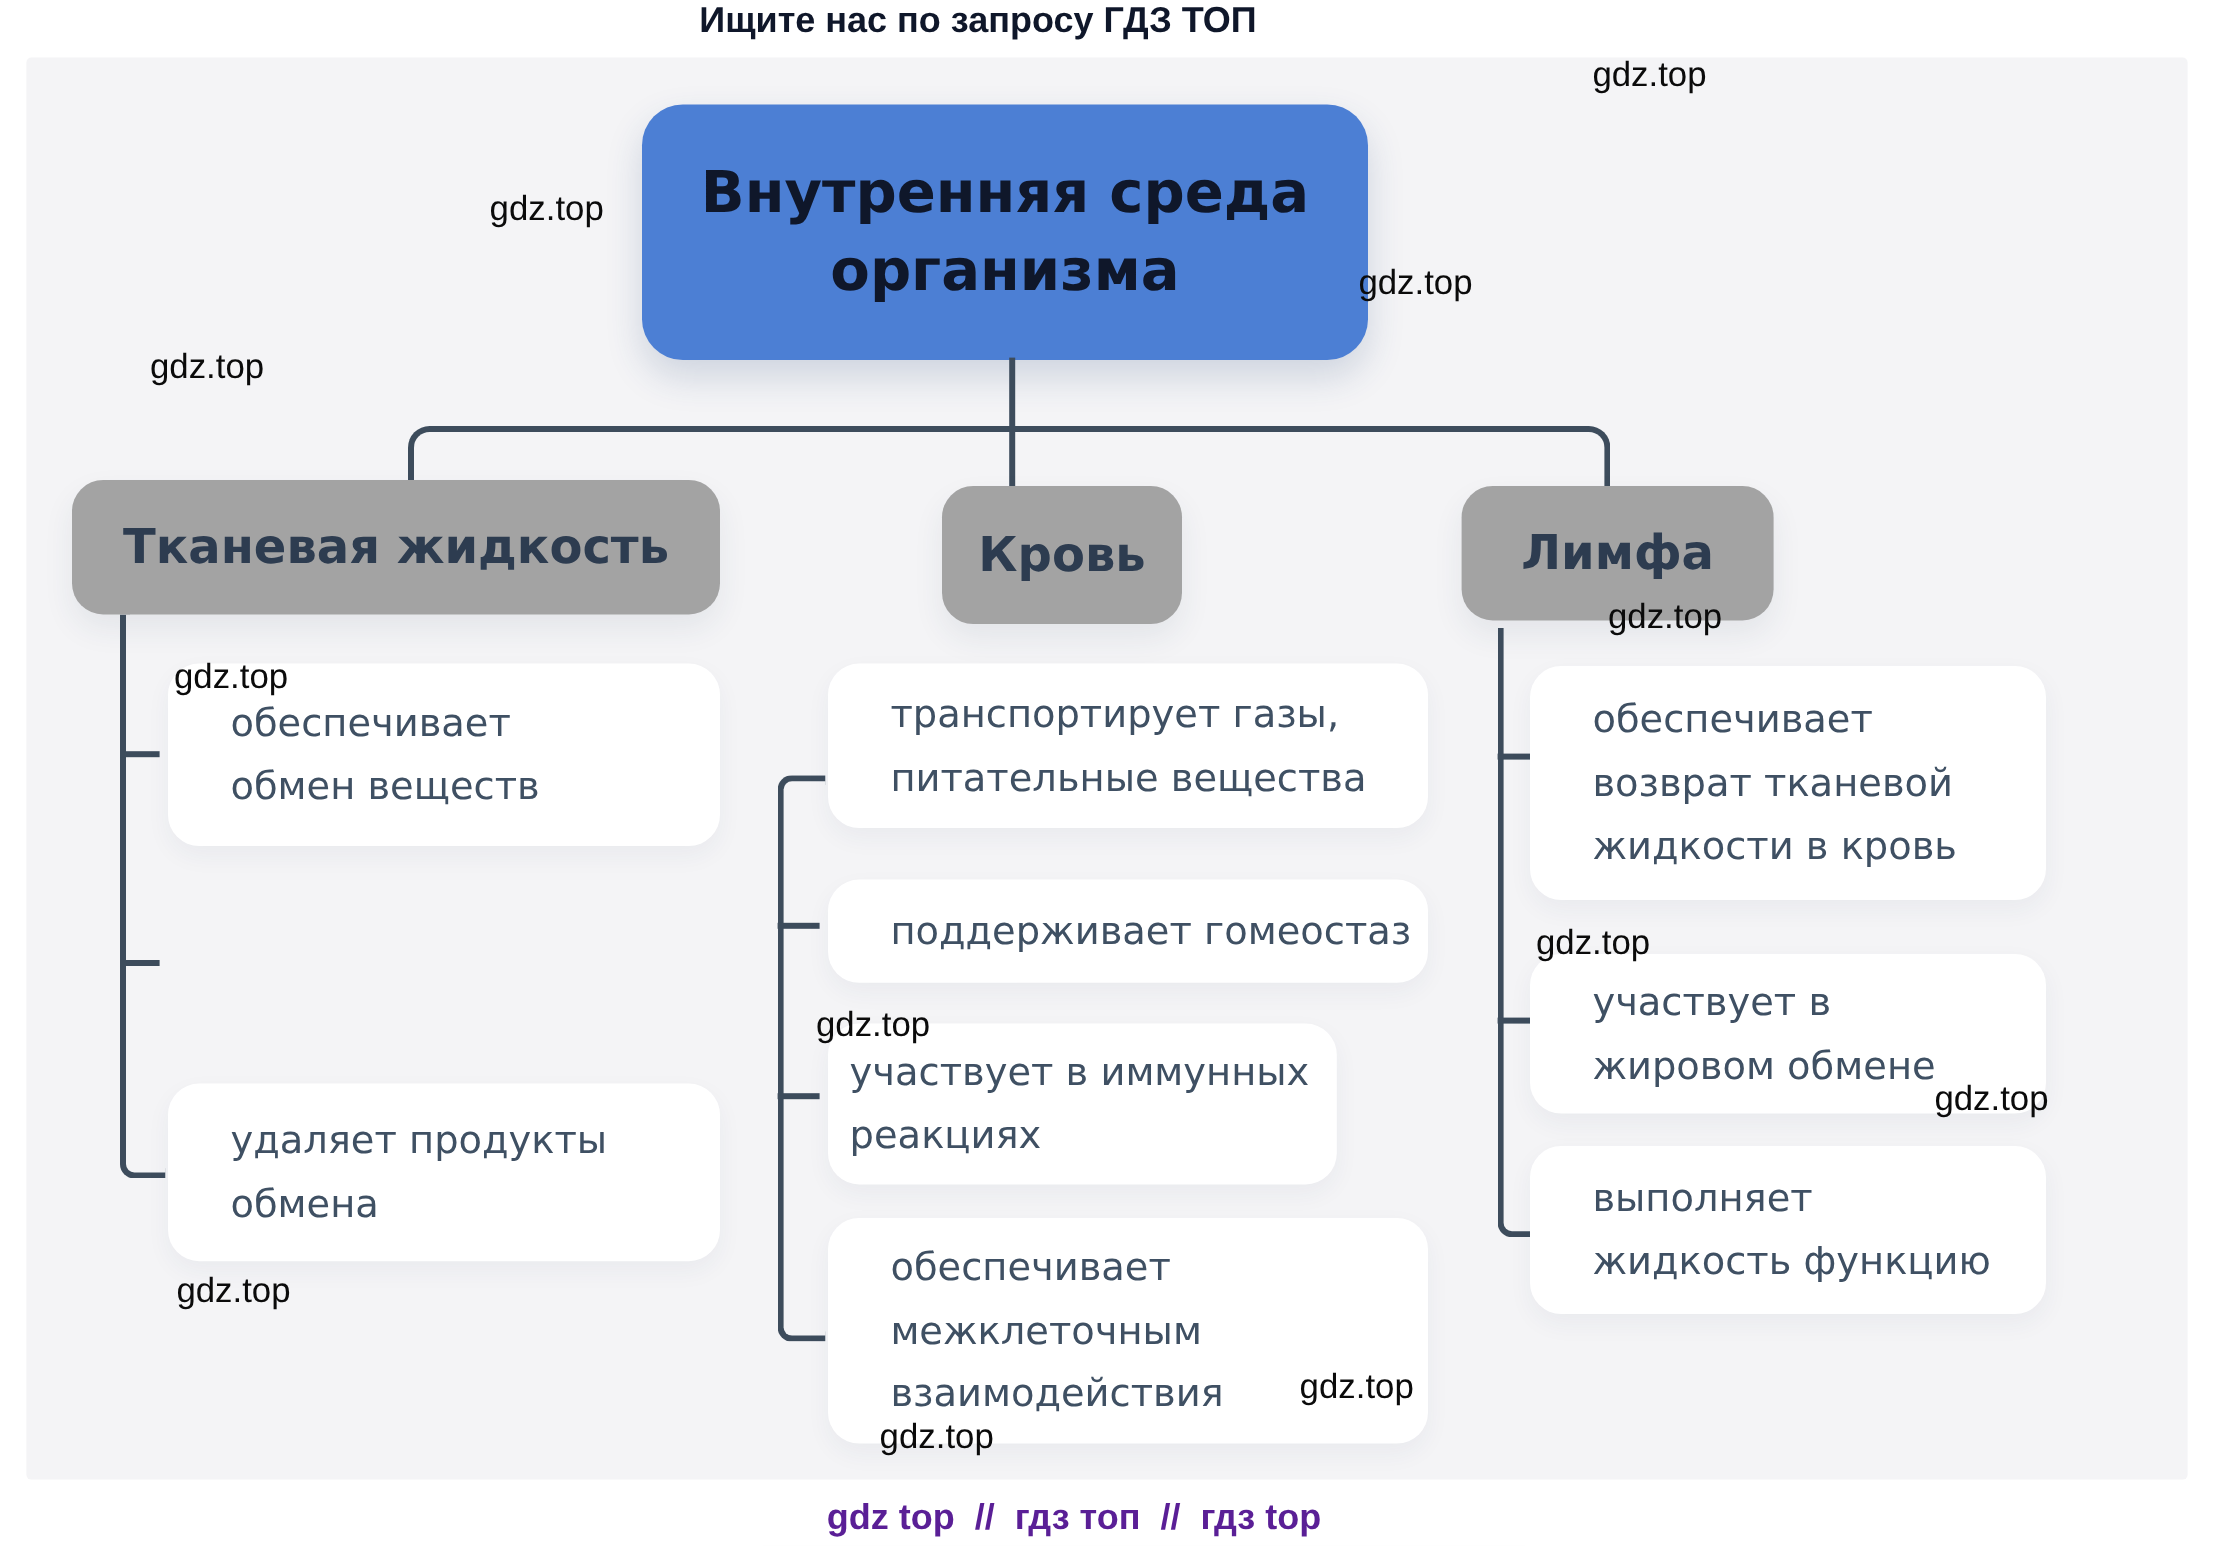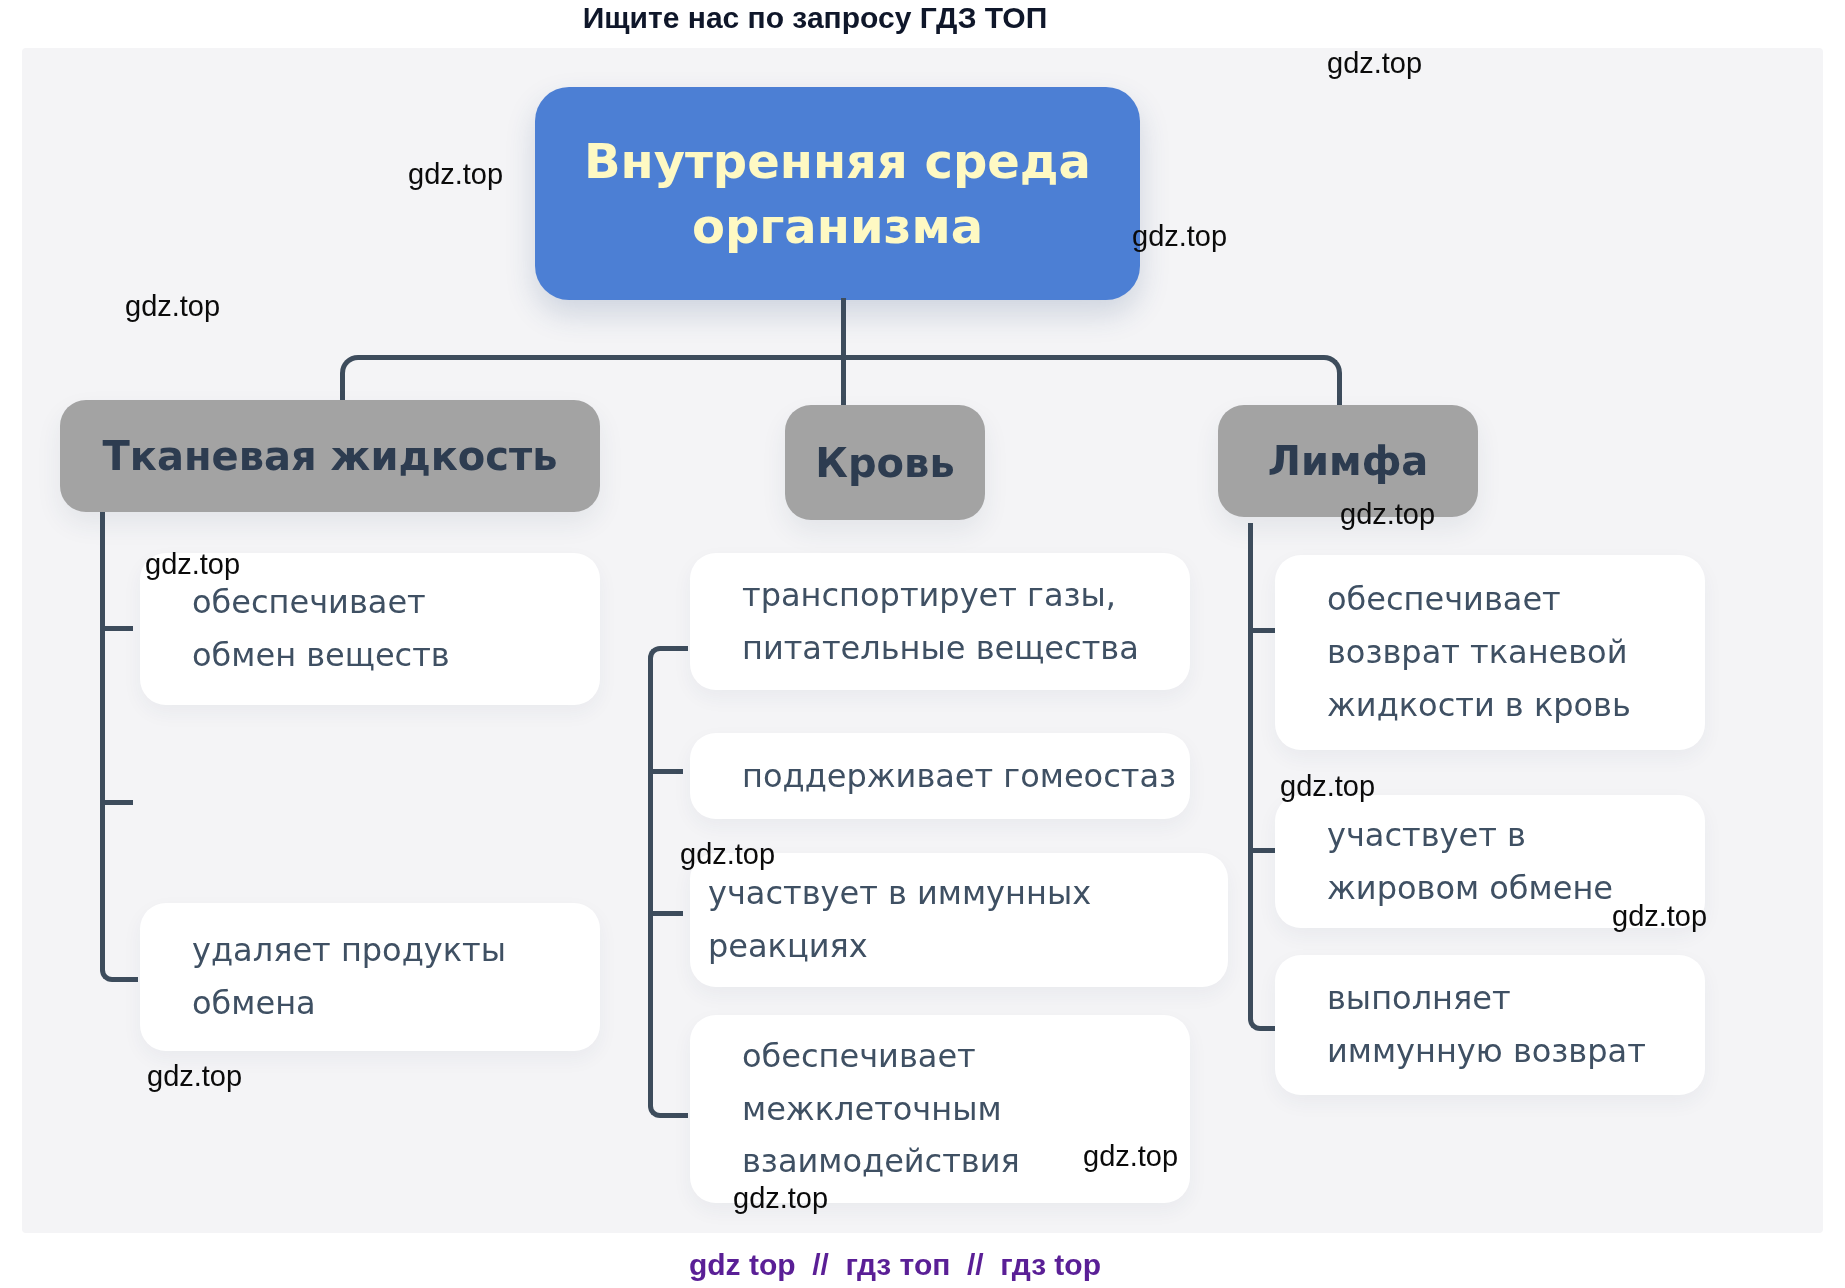--- a/index.html
+++ b/index.html
@@ -20,21 +20,21 @@
     position:absolute;font-family:"Liberation Sans",sans-serif;
     font-size:29px;color:#0b0b0b;white-space:nowrap;
   }
   .root-box{
     position:absolute;left:535px;top:87px;width:605px;height:213px;
     background:#4c7fd4;border-radius:34px;
     display:flex;align-items:center;justify-content:center;
     box-shadow:0 14px 30px rgba(40,70,120,0.18);
   }
   .root-title{
-    color:#fef9c3;font-size:48px;font-weight:bold;line-height:1.35;
+    color:#0f172a;font-size:48px;font-weight:bold;line-height:1.35;
     white-space:pre-line;text-align:center;
   }
   .line{position:absolute;background:#3d4c5c;}
   .rail-top{
     position:absolute;left:340px;top:355px;width:992px;height:50px;
     border-top:5px solid #3d4c5c;border-left:5px solid #3d4c5c;border-right:5px solid #3d4c5c;
     border-radius:18px 18px 0 0;
   }
   .rail-left{
     position:absolute;left:100px;top:512px;width:33px;height:465px;
@@ -101,37 +101,37 @@
   <div class="item" style="left:140px;top:903px;width:460px;height:148px;">удаляет продукты
 обмена</div>
 
   <div class="rail-mid"></div>
   <div class="line" style="left:648px;top:769px;width:35px;height:5px;"></div>
   <div class="line" style="left:648px;top:911px;width:35px;height:5px;"></div>
 
   <div class="item" style="left:690px;top:553px;width:500px;height:137px;">транспортирует газы,
 питательные вещества</div>
   <div class="item" style="left:690px;top:733px;width:500px;height:86px;">поддерживает гомеостаз</div>
-  <div class="item" style="left:690px;top:853px;width:538px;height:134px;padding-left:18px;">участвует в иммунных
+  <div class="item" style="left:690px;top:853px;width:424px;height:134px;padding-left:18px;">участвует в иммунных
 реакциях</div>
   <div class="item" style="left:690px;top:1015px;width:500px;height:188px;">обеспечивает
 межклеточным
 взаимодействия</div>
 
   <div class="rail-right"></div>
   <div class="line" style="left:1248px;top:628px;width:40px;height:5px;"></div>
   <div class="line" style="left:1248px;top:848px;width:40px;height:5px;"></div>
 
   <div class="item" style="left:1275px;top:555px;width:430px;height:195px;">обеспечивает
 возврат тканевой
 жидкости в кровь</div>
   <div class="item" style="left:1275px;top:795px;width:430px;height:133px;">участвует в
 жировом обмене</div>
   <div class="item" style="left:1275px;top:955px;width:430px;height:140px;">выполняет
-иммунную возврат</div>
+жидкость функцию</div>
 
   <div class="footer">gdz top  //  гдз топ  //  гдз top</div>
 
 <span class="watermark" style="left: 1327px; top: 47px;">gdz.top</span>
     <span class="watermark" style="left: 408px; top: 158px;">gdz.top</span>
     <span class="watermark" style="left: 1132px; top: 220px;">gdz.top</span>
     <span class="watermark" style="left: 125px; top: 290px;">gdz.top</span>
     <span class="watermark" style="left: 145px; top: 548px;">gdz.top</span>
     <span class="watermark" style="left: 1340px; top: 498px;">gdz.top</span>
     <span class="watermark" style="left: 680px; top: 838px;">gdz.top</span>

